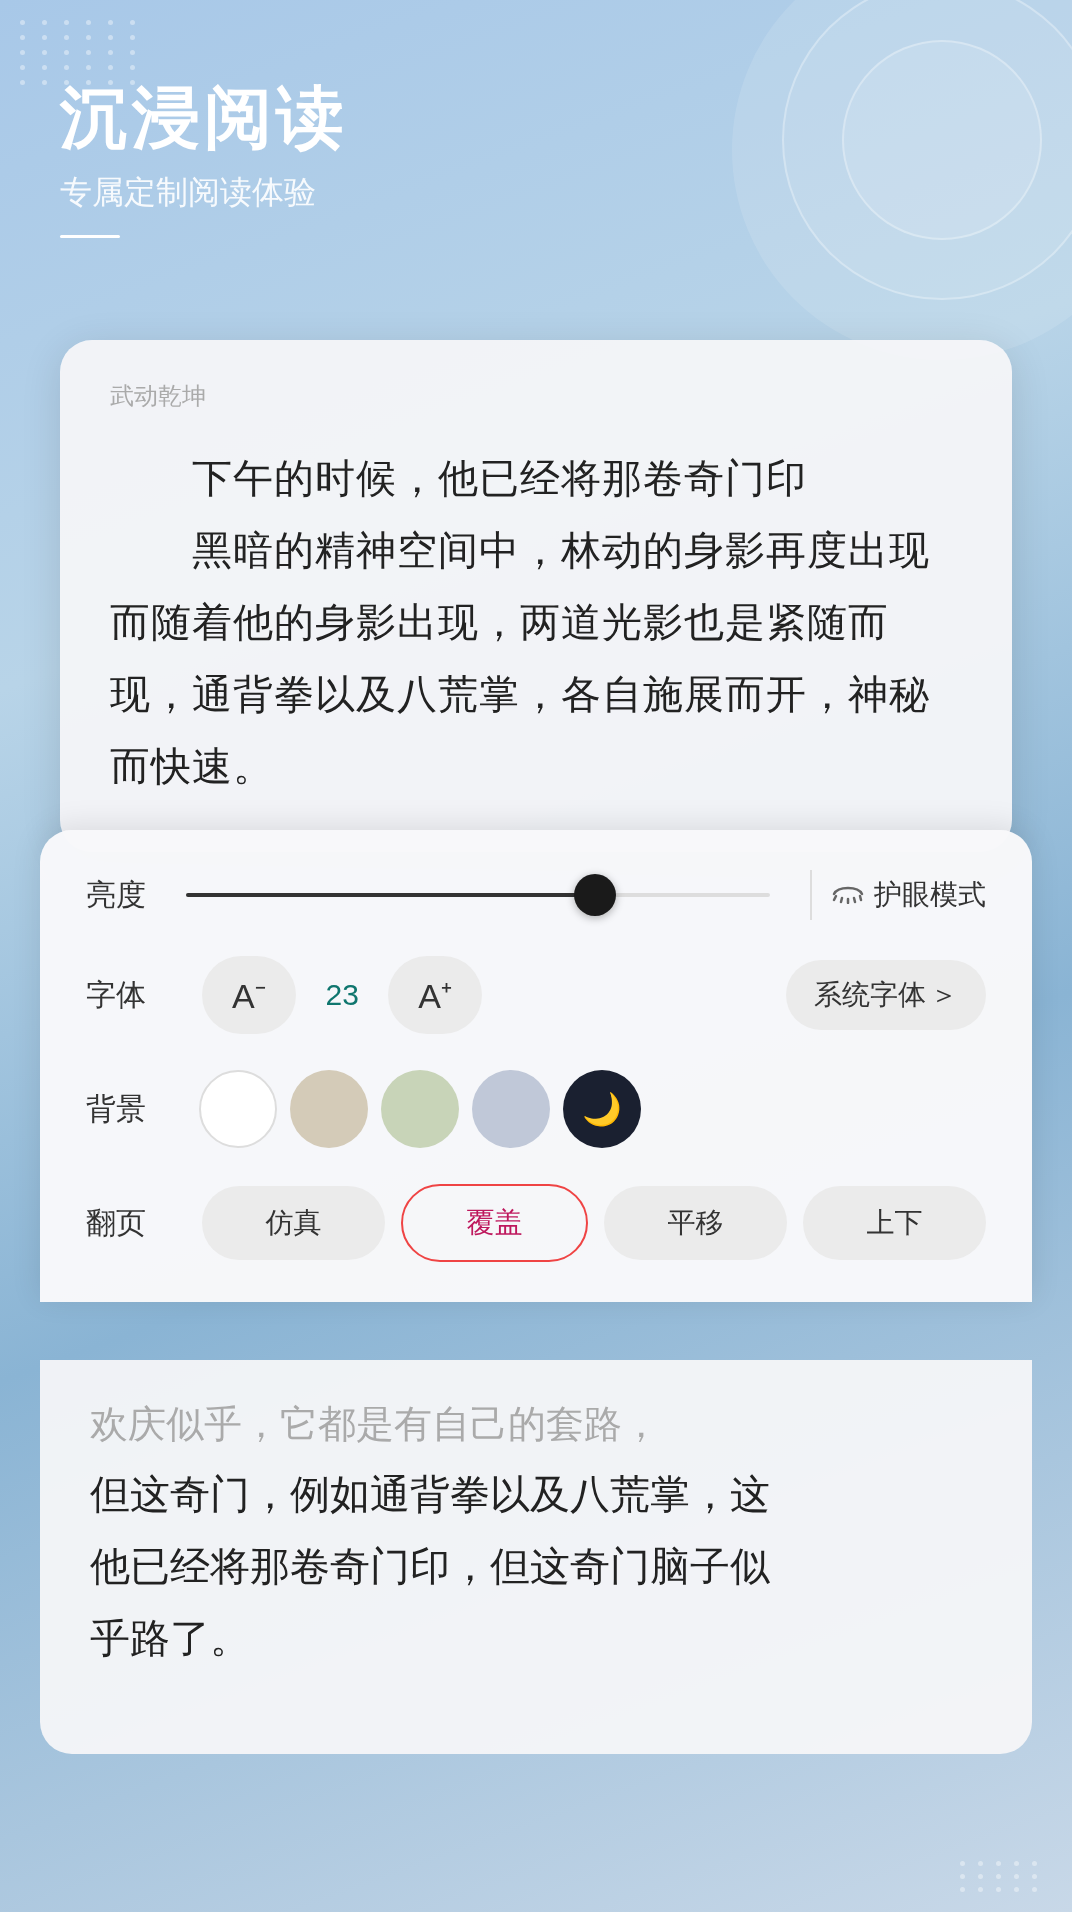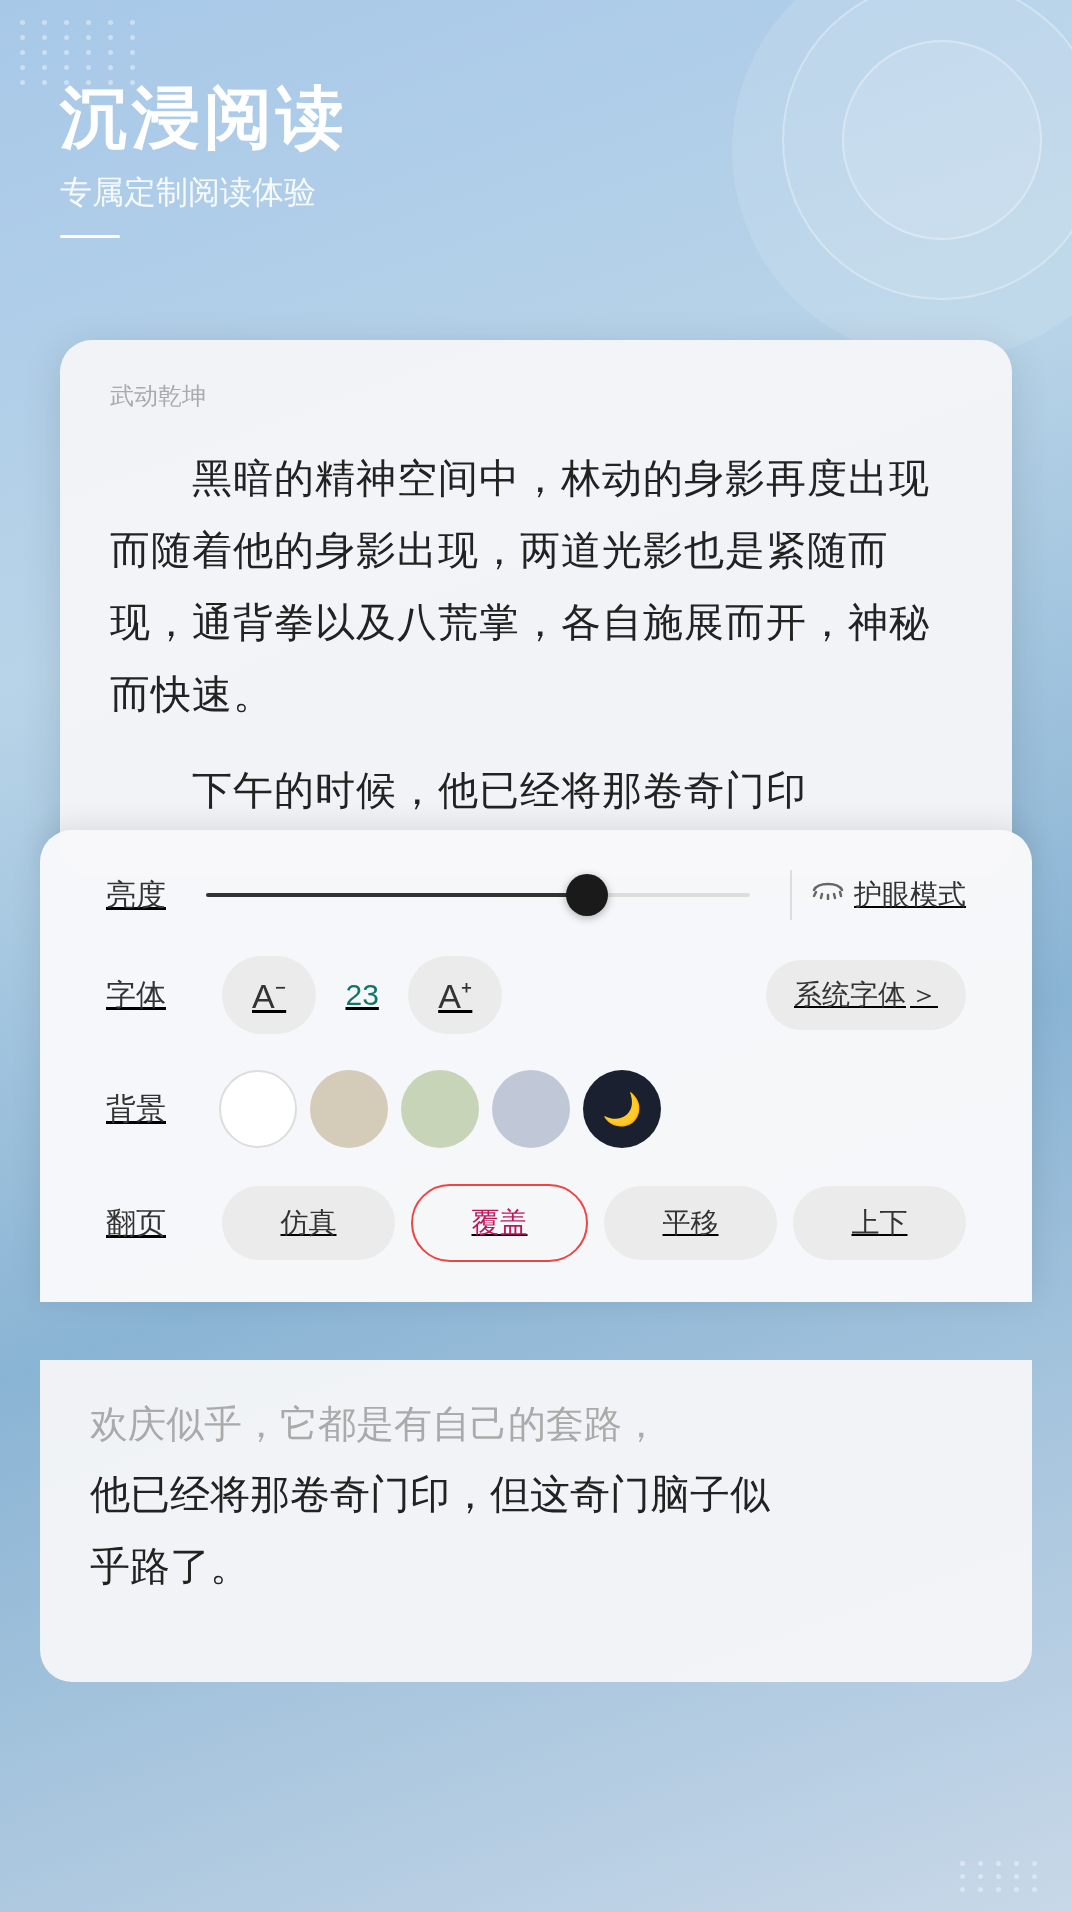--- a/index.html
+++ b/index.html
@@ -102,24 +102,23 @@
     }
 
     
     .settings-panel {
       position: absolute;
       top: 830px;
       left: 40px;
       right: 40px;
       background: rgba(248, 248, 250, 0.98);
       border-radius: 32px 32px 0 0;
-      padding: 40px 66px;
+      padding: 40px 46px;
       z-index: 10;
       box-shadow: 0 -4px 30px rgba(0,0,0,0.1);
-      text-decoration: underline;
     }
 
     
     .settings-row {
       display: flex;
       align-items: center;
       margin-bottom: 36px;
     }
     .settings-label {
       font-size: 30px;
@@ -160,20 +159,21 @@
       box-shadow: 0 2px 8px rgba(0,0,0,0.3);
     }
     .brightness-divider {
       width: 2px;
       height: 50px;
       background: #ddd;
       margin: 0 20px;
     }
     .eye-mode {
       display: flex;
+      align-items: center;
       gap: 10px;
       white-space: nowrap;
     }
     .eye-icon {
       font-size: 26px;
       color: #666;
     }
     .eye-mode-label {
       font-size: 28px;
       color: #333;
@@ -356,25 +356,25 @@
 </div>
 
 <div class="header">
   <div class="header-title">沉浸阅读</div>
   <div class="header-subtitle">专属定制阅读体验</div>
   <div class="header-divider"></div>
 </div>
 
 <div class="reading-card">
   <div class="book-title">武动乾坤</div>
+  <div class="reading-text" style="margin-top: 24px;">
+    <span>　　下午的时候，他已经将那卷奇门印</span>
+  </div>
   <div class="reading-text">
     <span>　　黑暗的精神空间中，林动的身影再度出现而随着他的身影出现，两道光影也是紧随而现，通背拳以及八荒掌，各自施展而开，神秘而快速。</span>
-  </div>
-  <div class="reading-text" style="margin-top: 24px;">
-    <span>　　下午的时候，他已经将那卷奇门印</span>
   </div>
 </div>
 
 <div class="settings-panel">
 
   <div class="settings-row">
     <div class="settings-label">亮度</div>
     <div class="brightness-slider-container">
       <div class="slider-track">
         <div class="slider-fill"></div>
@@ -434,20 +434,21 @@
     </button>
     <button class="page-btn">
       <span>上下</span>
     </button>
   </div>
 
 </div>
 
 <div class="bottom-reading">
   <div class="bottom-text bottom-text-first">欢庆似乎，它都是有自己的套路，</div>
+  <div class="bottom-text">但这奇门，例如通背拳以及八荒掌，这</div>
   <div class="bottom-text">他已经将那卷奇门印，但这奇门脑子似</div>
   <div class="bottom-text">乎路了。</div>
 </div>
 
 <div class="bottom-dots">
   <span></span>
     <span></span>
     <span></span>
     <span></span>
     <span></span>

